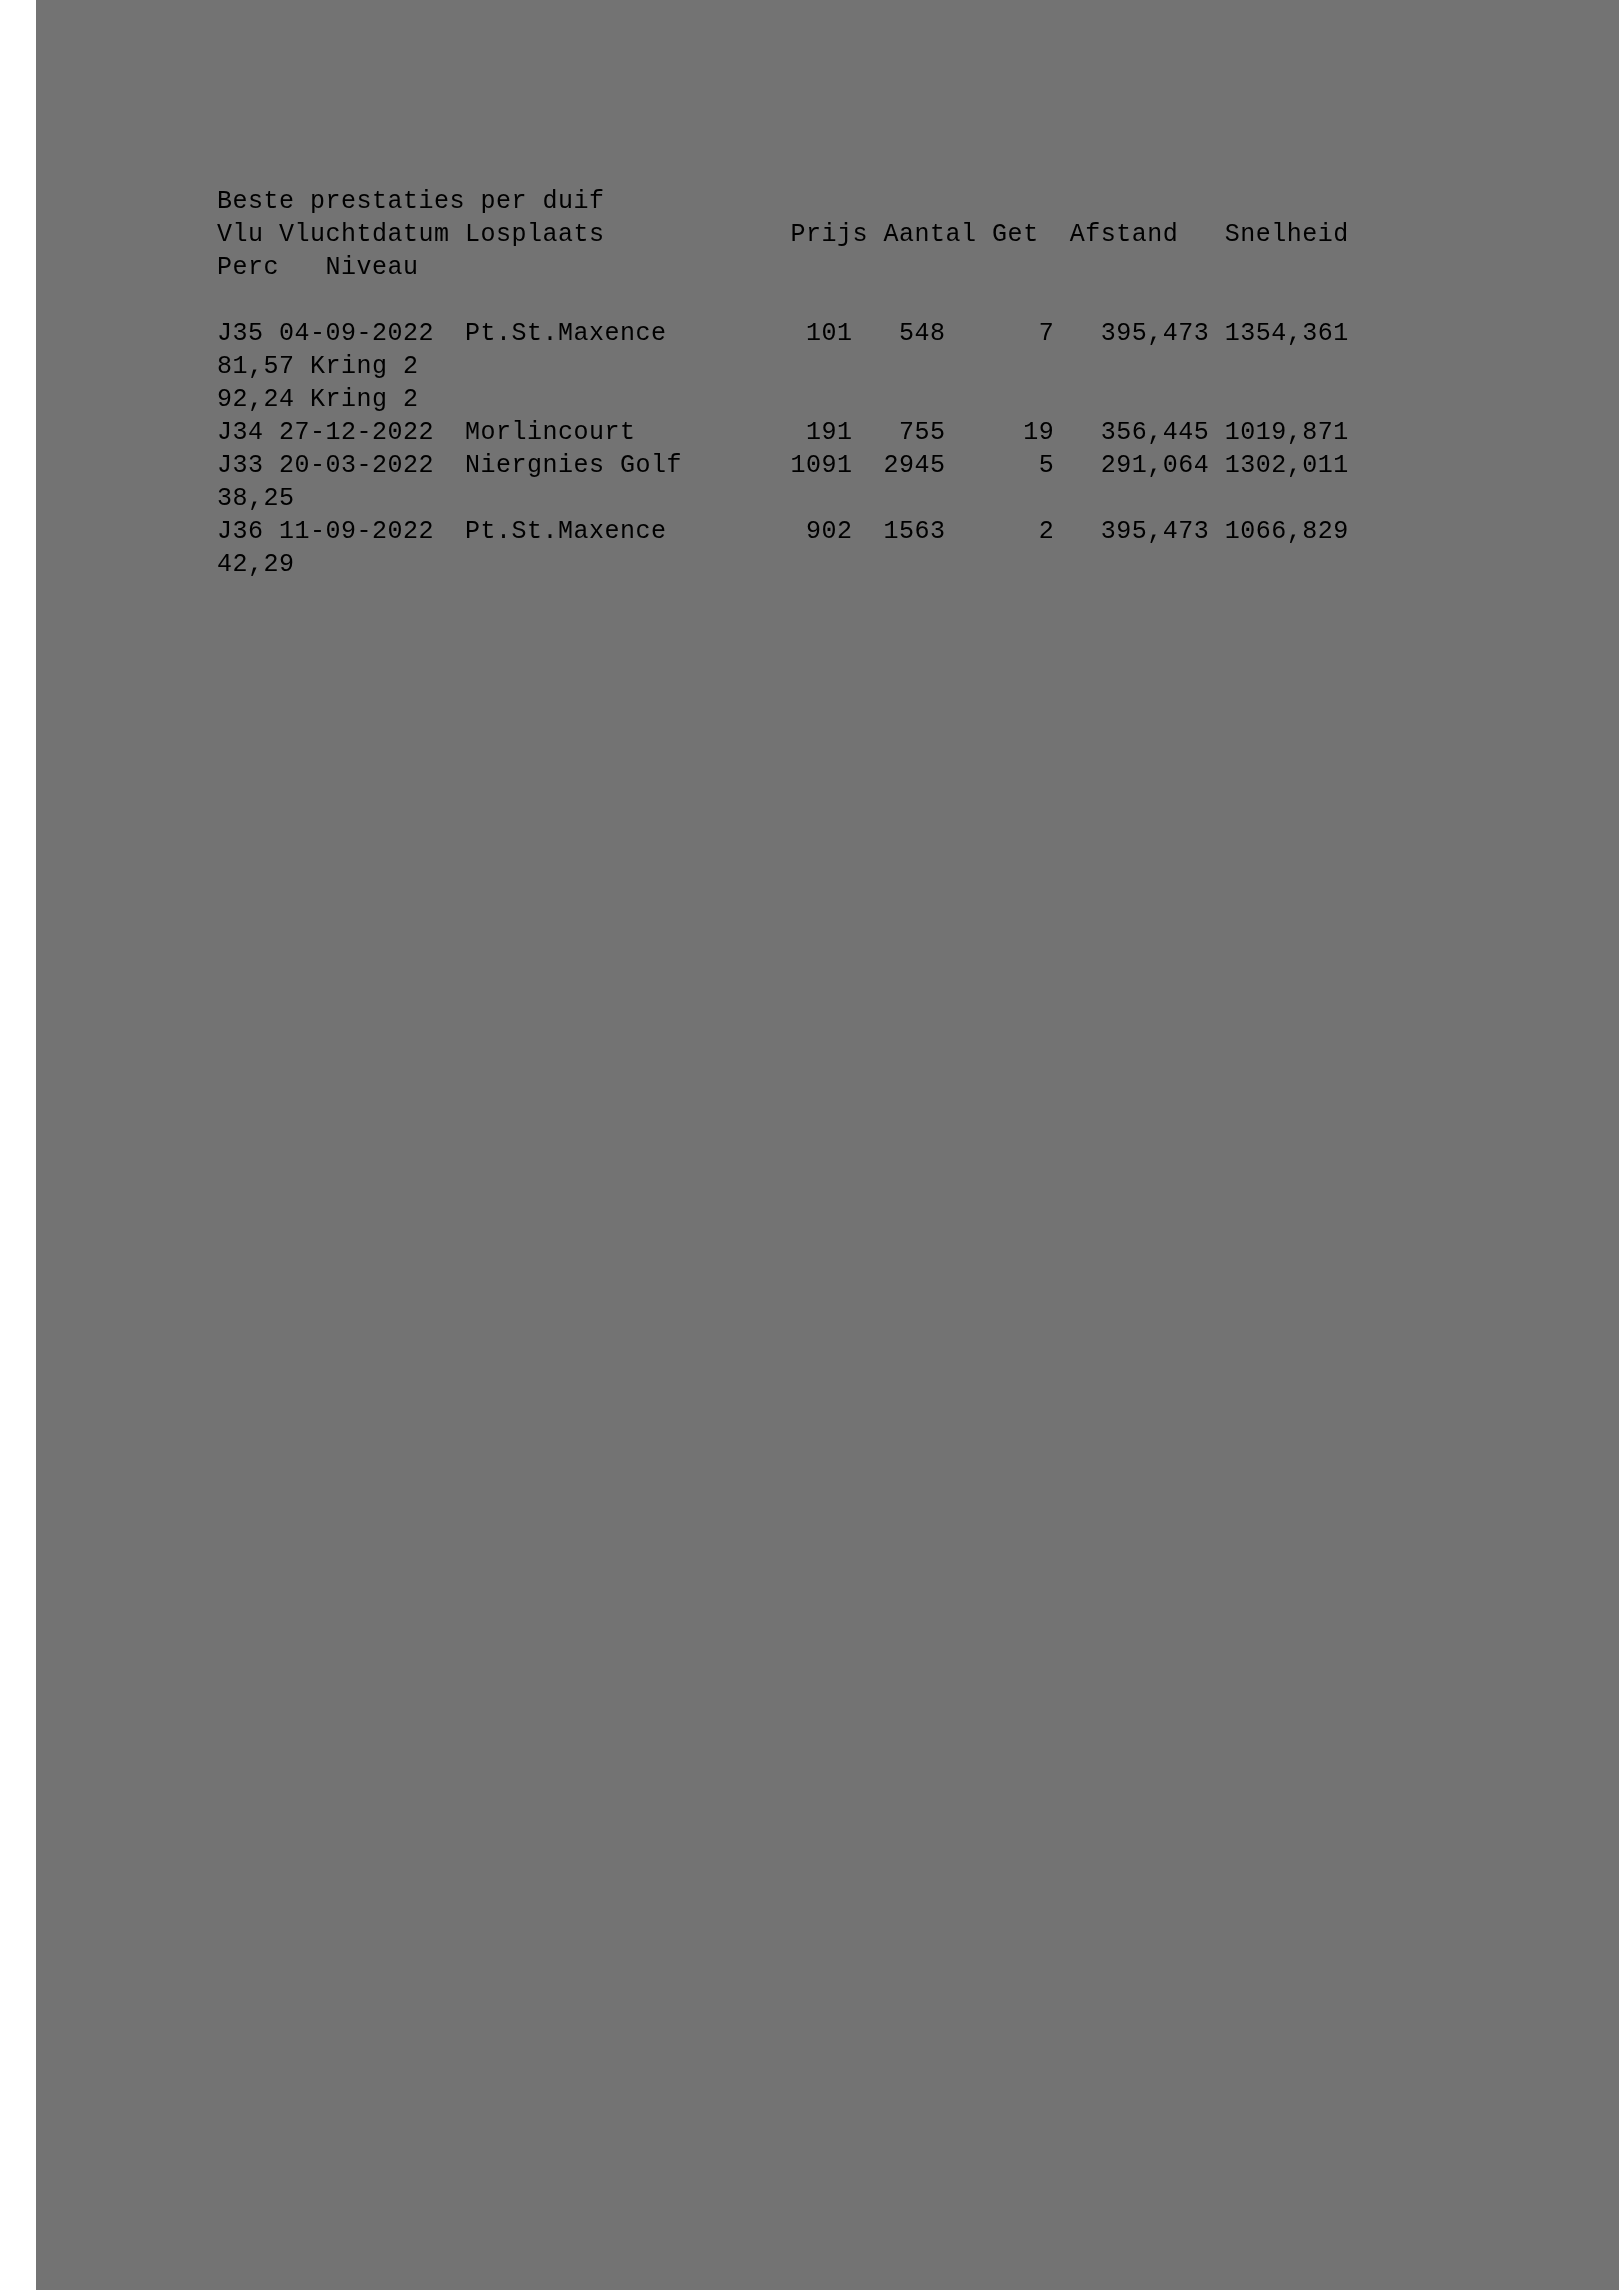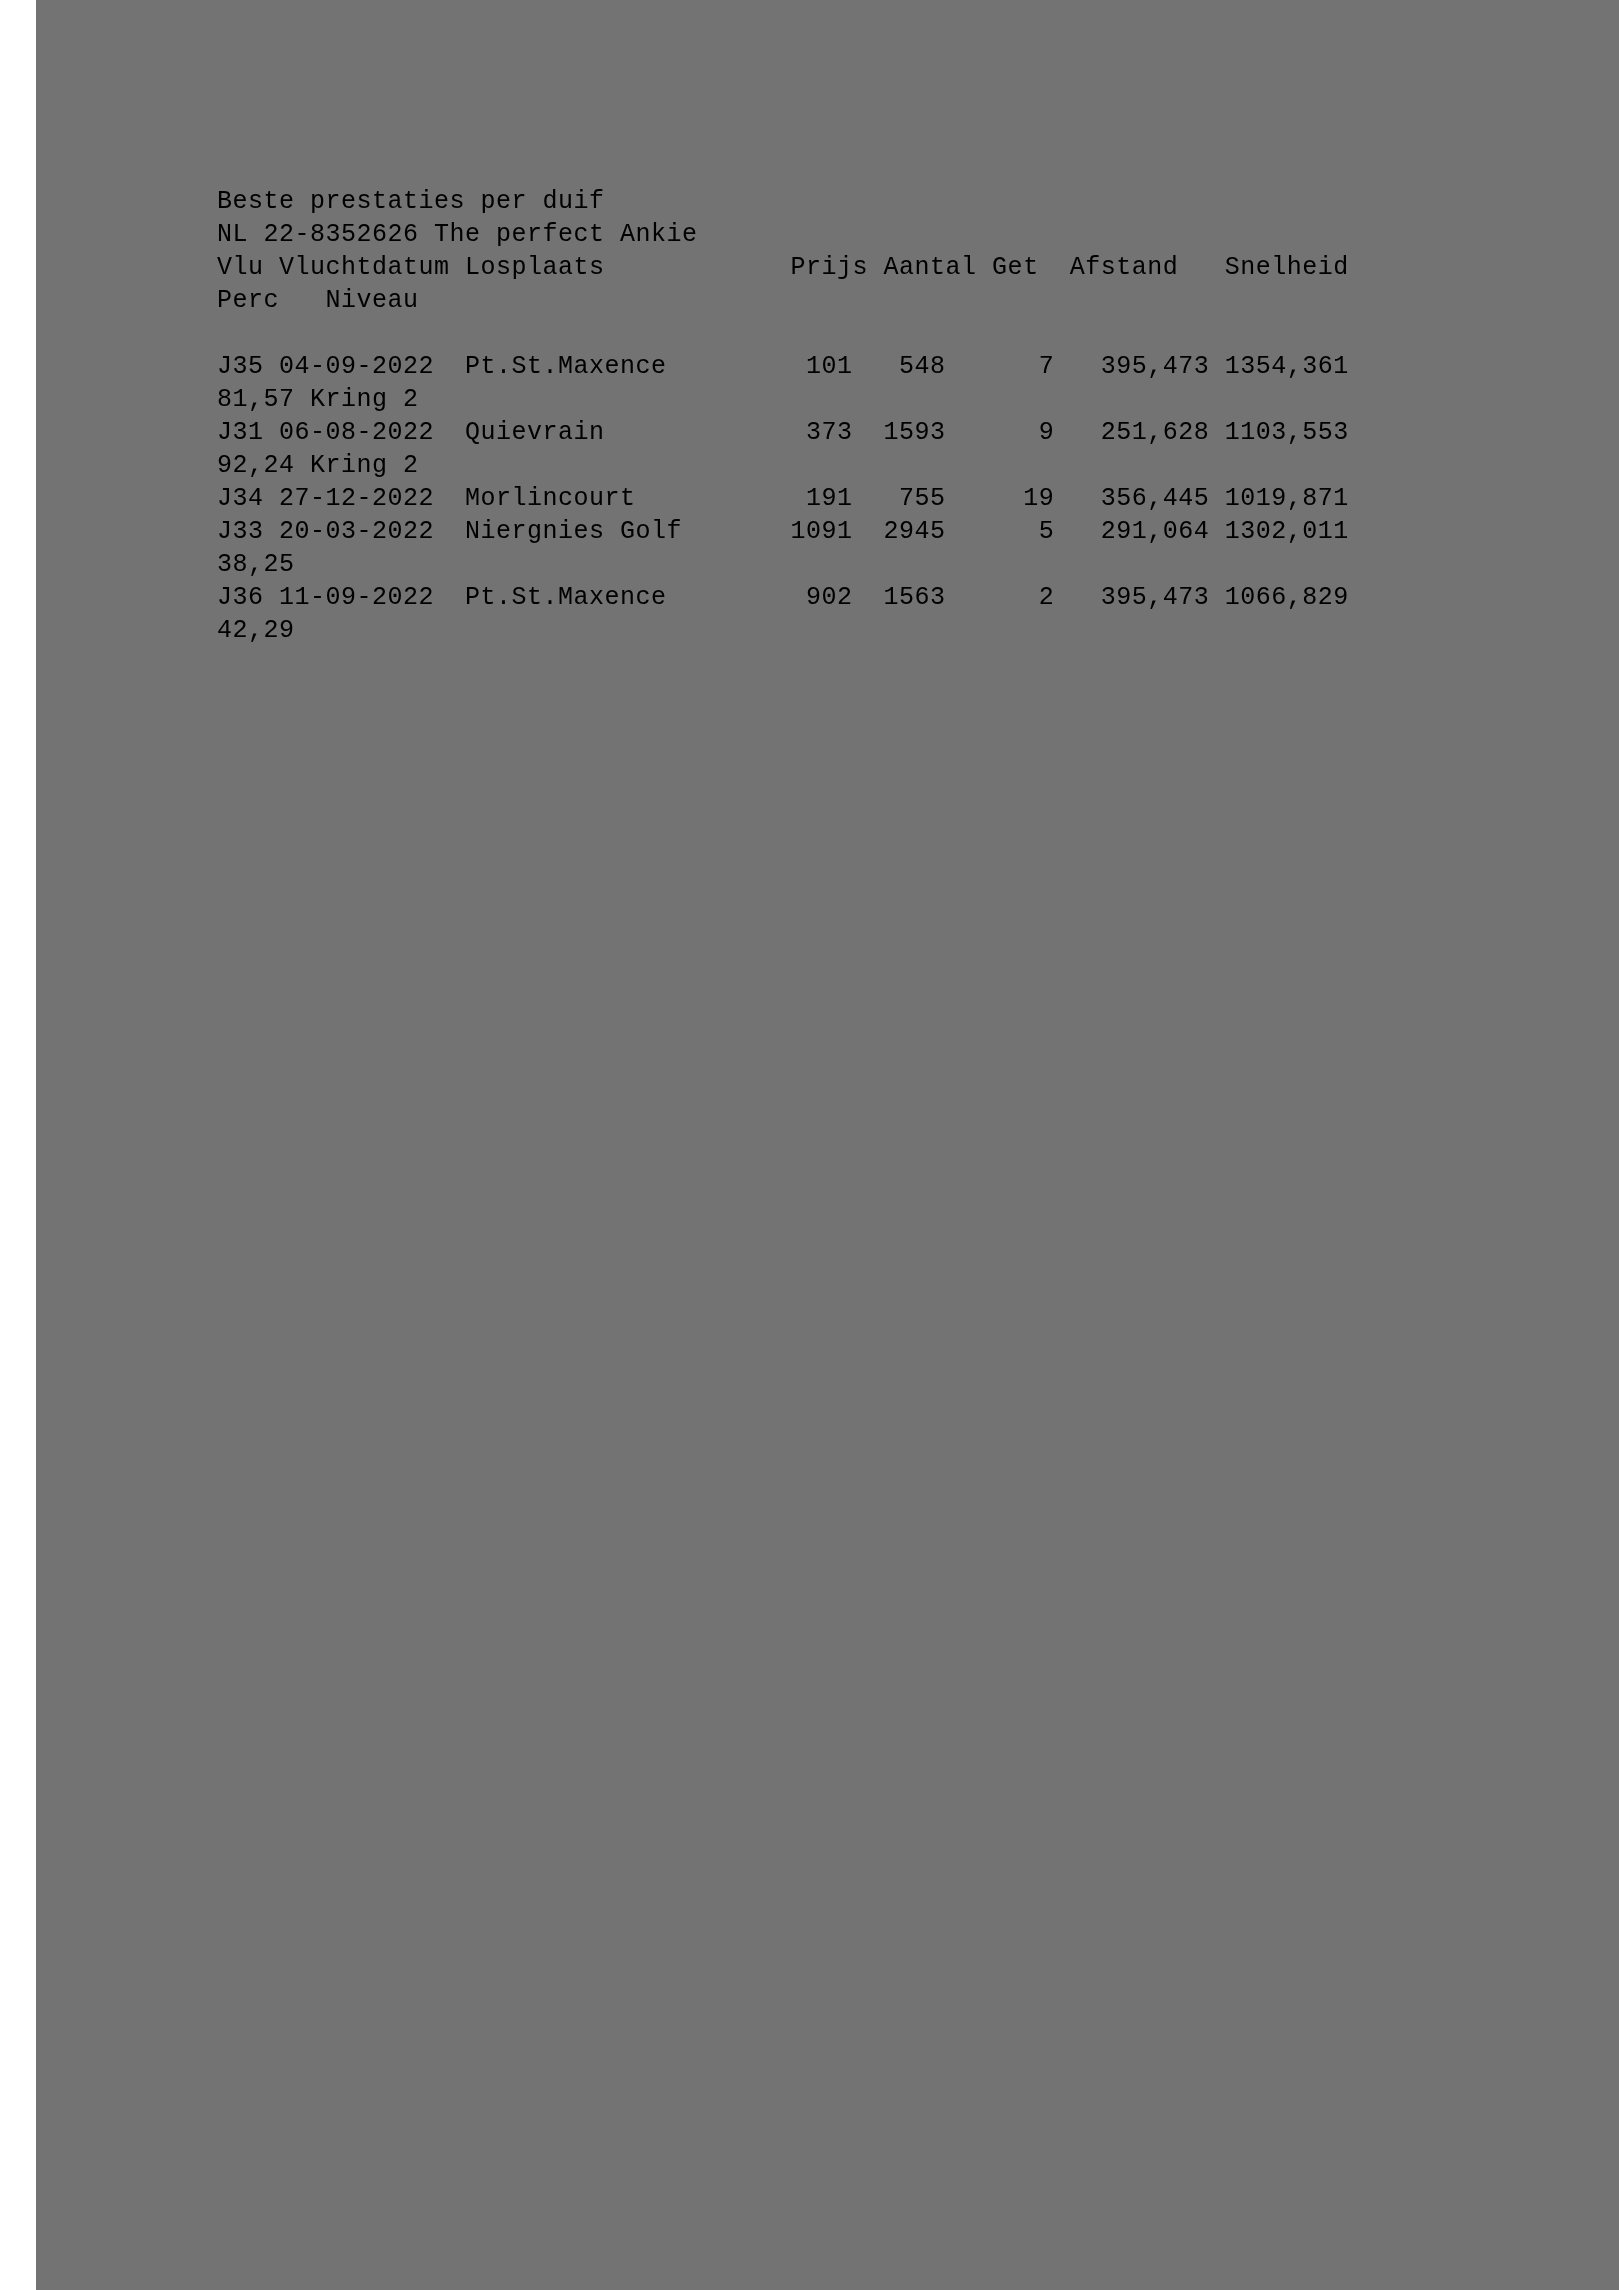--- a/index.html
+++ b/index.html
@@ -45,30 +45,28 @@
     height: 33px;
   }
 </style>
 </head>
 <body>
 
 <div class="page">
   <div class="doc">
 
     <pre class="mono">Beste prestaties per duif</pre>
-    <pre class="mono">NL 22-8352626 The perfect Ankie</pre>
     <pre class="mono">Vlu Vluchtdatum Losplaats            Prijs Aantal Get  Afstand   Snelheid</pre>
     <pre class="mono">Perc   Niveau</pre>
 
     <div class="block-gap"></div>
 
     <pre class="mono">J35 04-09-2022  Pt.St.Maxence         101   548      7   395,473 1354,361</pre>
     <pre class="mono">81,57 Kring 2</pre>
 
-    <pre class="mono">J31 06-08-2022  Quievrain             373  1593      9   251,628 1103,553</pre>
     <pre class="mono">92,24 Kring 2</pre>
 
     <pre class="mono">J34 27-12-2022  Morlincourt           191   755     19   356,445 1019,871</pre>
 
     <pre class="mono">J33 20-03-2022  Niergnies Golf       1091  2945      5   291,064 1302,011</pre>
     <pre class="mono">38,25</pre>
 
     <pre class="mono">J36 11-09-2022  Pt.St.Maxence         902  1563      2   395,473 1066,829</pre>
     <pre class="mono">42,29</pre>
 

